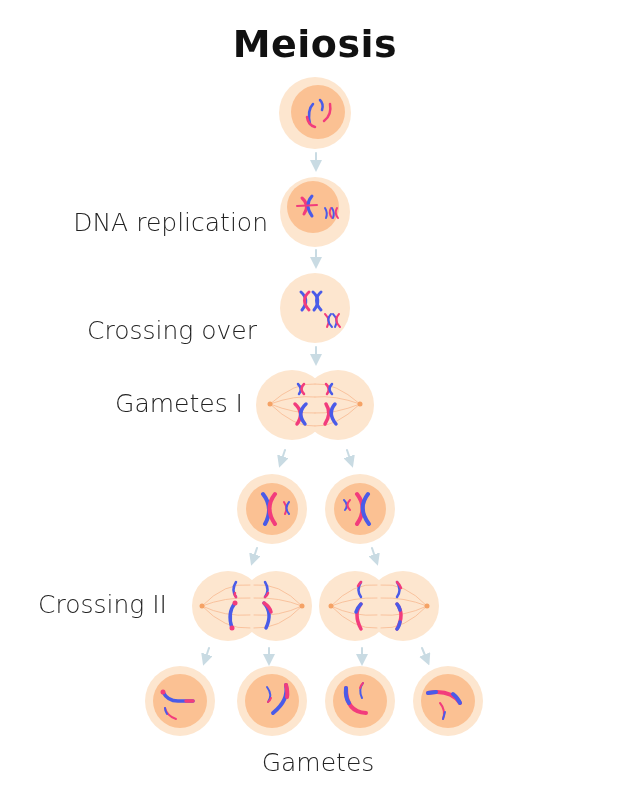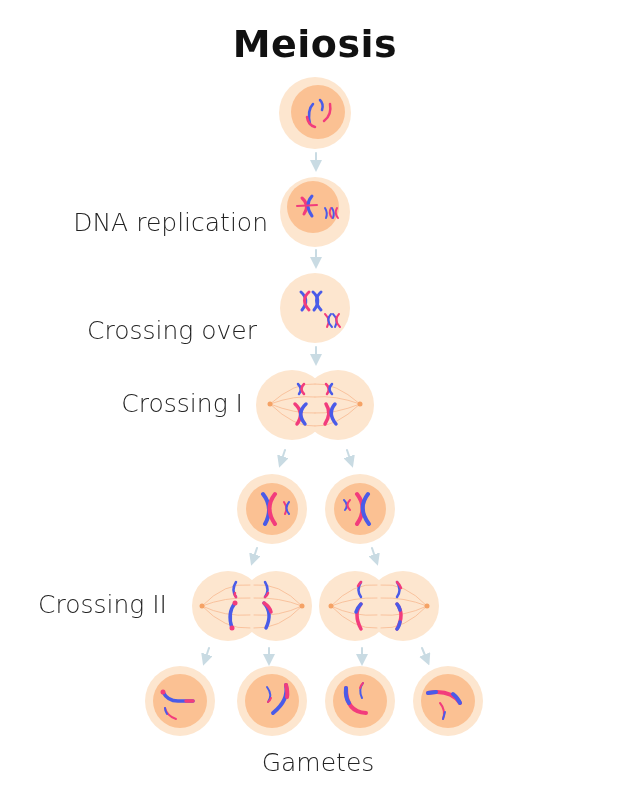--- a/index.html
+++ b/index.html
@@ -12,21 +12,21 @@
   .lbl-m2 { right:452px; top:590px; }
   .lbl-gam { left:0; width:636px; text-align:center; top:748px; }
   svg.diagram { position:absolute; left:0; top:0; }
 </style>
 </head>
 <body>
 
 <div class="title">Meiosis</div>
 <div class="label lbl-dna">DNA replication</div>
 <div class="label lbl-cross">Crossing over</div>
-<div class="label lbl-m1">Crossing I</div>
+<div class="label lbl-m1">Gametes I</div>
 <div class="label lbl-m2">Crossing II</div>
 <div class="label lbl-gam">Gametes</div>
 
 <svg class="diagram" width="619" height="800" viewBox="0 0 619 800">
   <defs>
     <marker id="ah" markerWidth="6" markerHeight="6" refX="3" refY="3" orient="auto">
       <path d="M0,0 L6,3 L0,6 z" fill="#c9dbe3"></path>
     </marker>
   </defs>
   <g stroke-linecap="round" fill="none">

